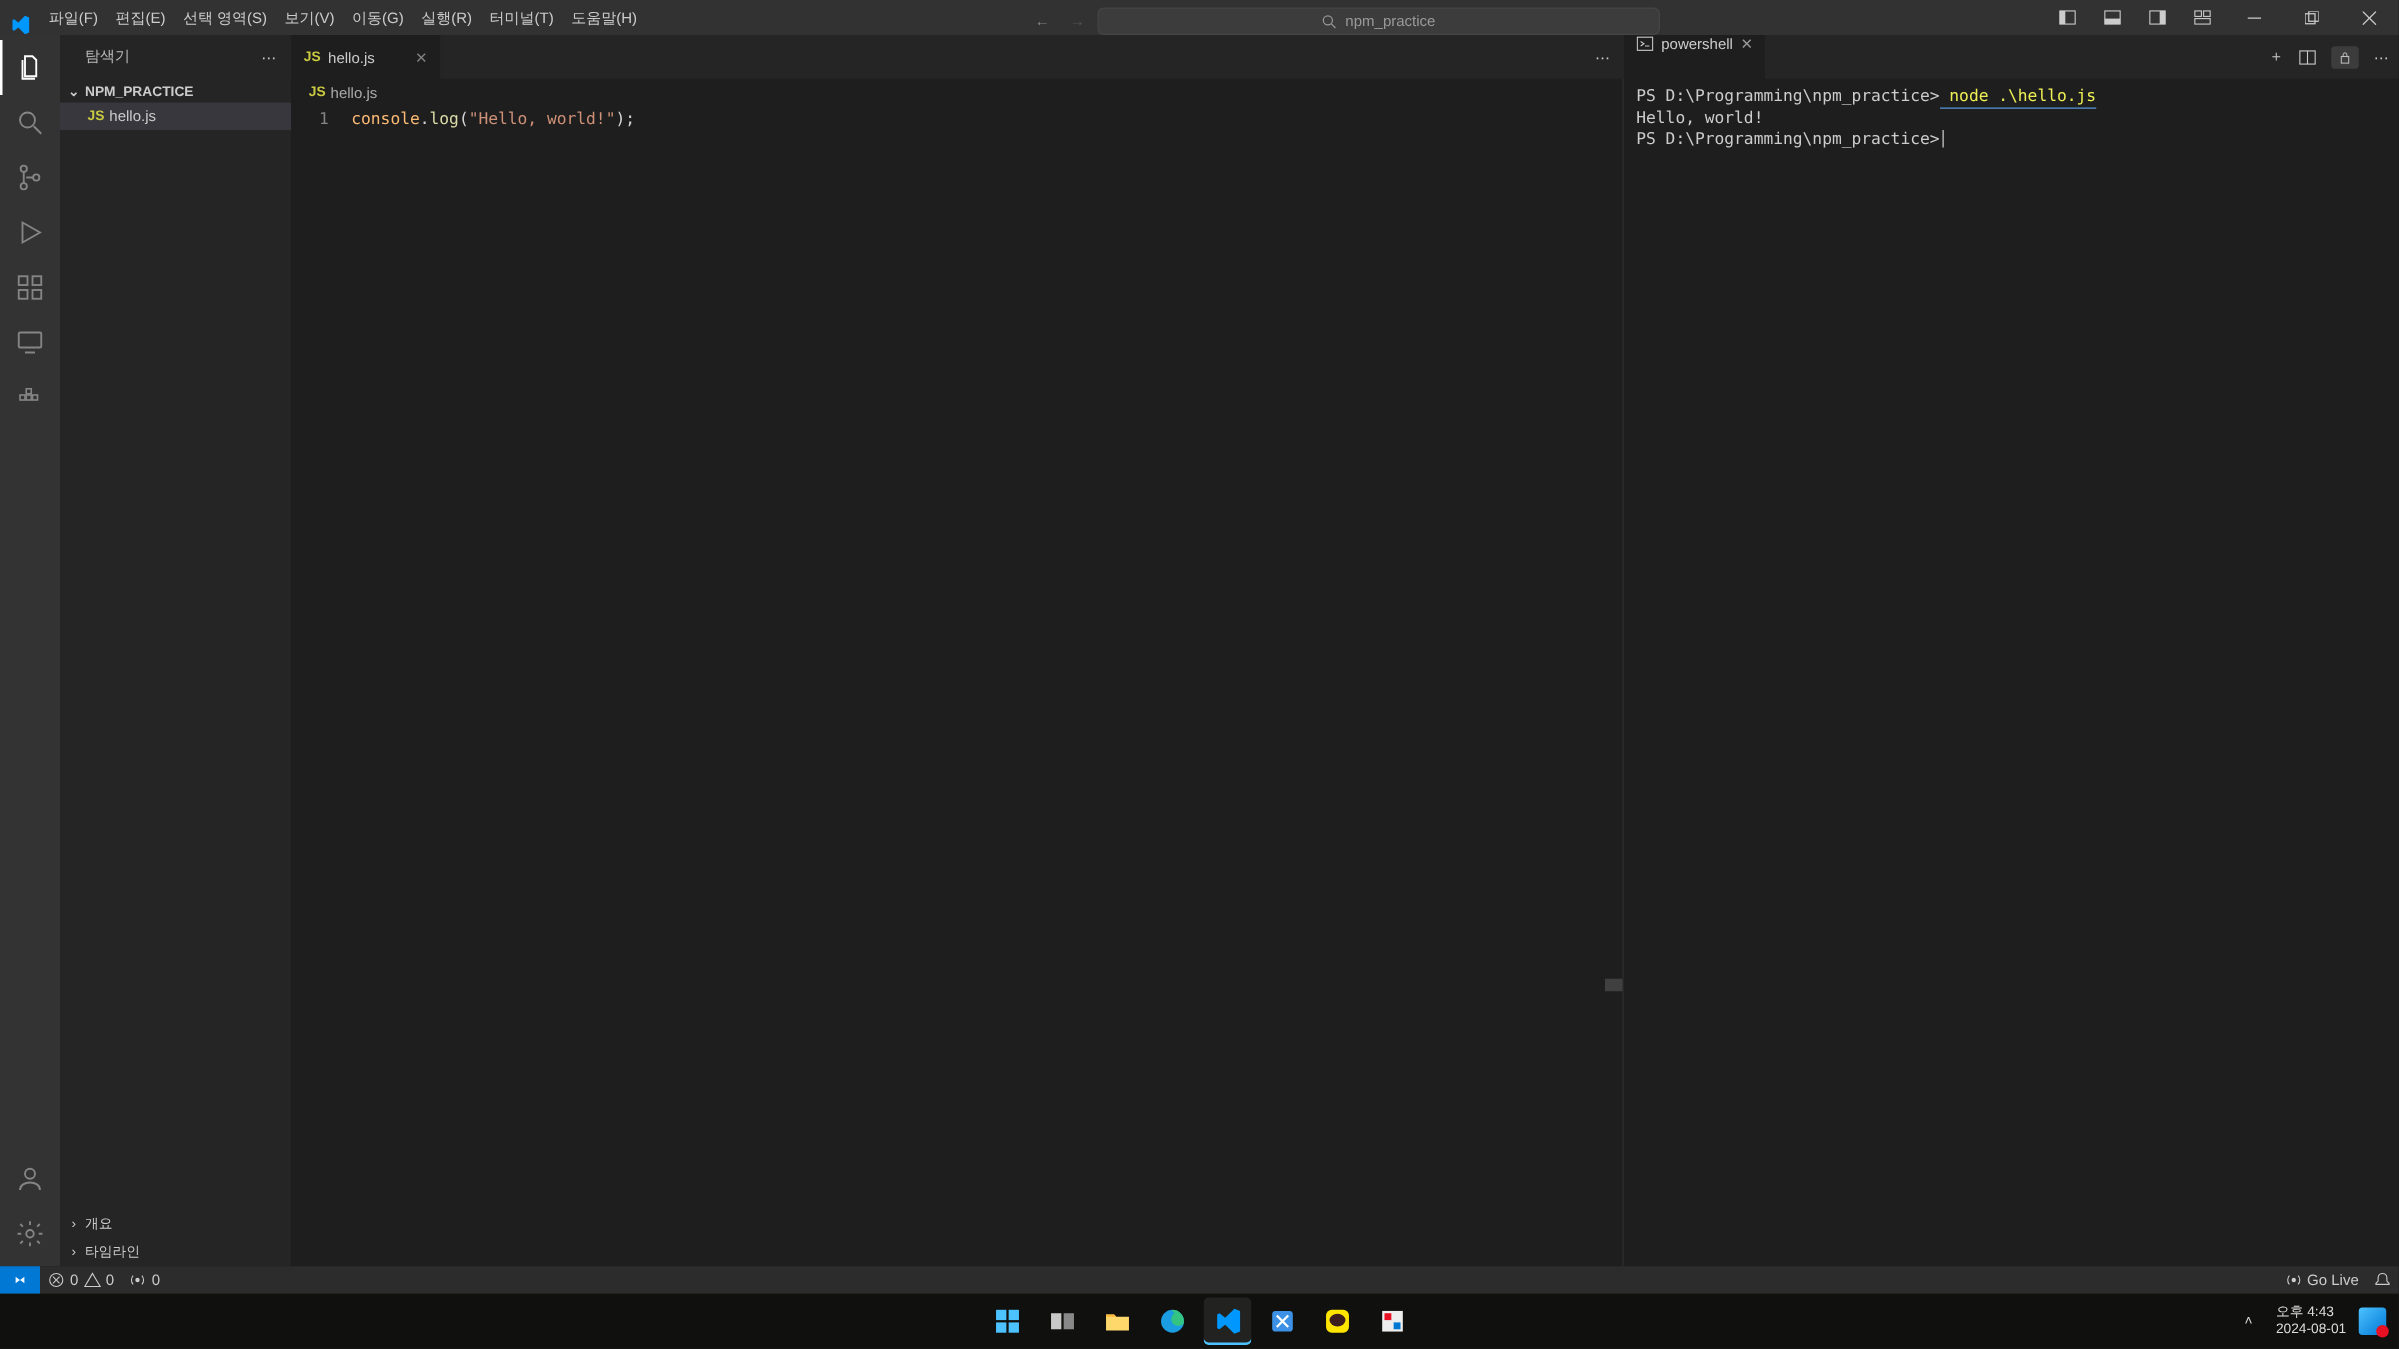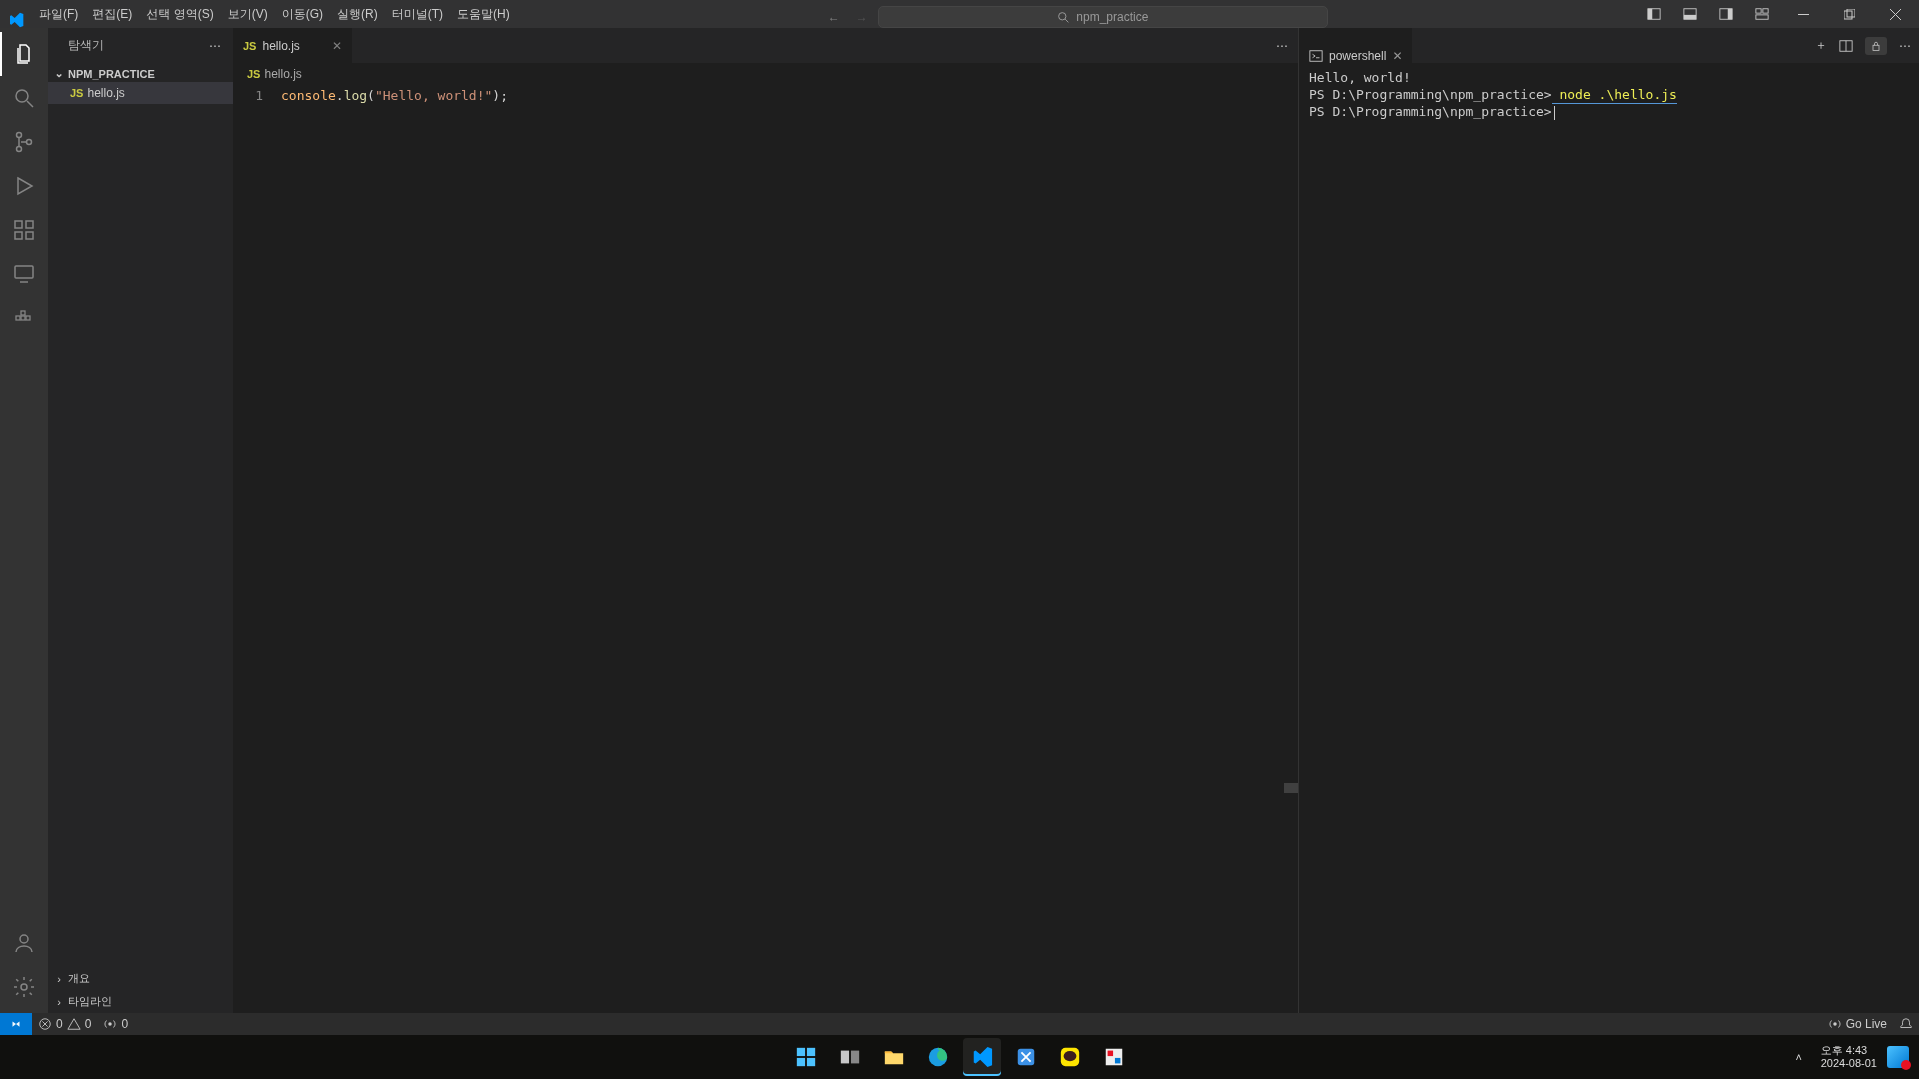--- a/index.html
+++ b/index.html
@@ -76,21 +76,21 @@
 .editor-body { flex:1; display:flex; font-family:Consolas,monospace; font-size:13px; position:relative;}
 .gutter { width:48px; text-align:right; padding:2px 18px 0 0; color:#858585; line-height:18px; user-select:none;}
 .codearea { flex:1; padding:2px 0 0 0; line-height:18px; }
 .tk-obj{color:#fdba74;} .tk-fn{color:#dcdcaa;} .tk-str{color:#ce9178;} .tk-p{color:#d4d4d4;}
 .minimap-slot { position:absolute; right:0; top:0; width:14px; height:100%; }
 .minimap-slot .indicator { position:absolute; right:0; bottom:220px; width:14px; height:10px; background:#404040;}
 
 
 .terminalgroup { width:620px; display:flex; flex-direction:column; background:#1e1e1e; }
 .terminal-tabs { height:35px; background:#252526; display:flex; align-items:stretch;}
-.terminal-tab { display:flex; align-items:flex-end; gap:6px; padding:0 10px; background:#1e1e1e; cursor:pointer;}
+.terminal-tab { display:flex; align-items:flex-start; gap:6px; padding:0 10px; background:#1e1e1e; cursor:pointer;}
 .terminal-tab .close { color:#999; }
 .terminal-tabs .tactions { margin-left:auto; display:flex; align-items:center; padding:0 8px; gap:12px; color:#ccc;}
 .terminal-body { flex:1; padding:6px 10px; font-family:Consolas,monospace; font-size:13px; line-height:17px; color:#ccc;}
 .term-prompt{color:#ccc;} .term-cmd{color:#eeee55;} .term-underline{ border-bottom:1px solid #5597d8; padding-bottom:1px;}
 .term-cursor { display:inline-block; width:1px; height:14px; background:#ccc; vertical-align:middle; margin-left:2px;}
 
 
 .statusbar { height:22px; background:#2c2c2c; display:flex; align-items:center; font-size:12px; color:#ccc;}
 .statusbar .remote { width:32px; height:22px; background:#0078d4; display:flex; align-items:center; justify-content:center; color:#fff; }
 .statusbar .sitem { display:flex; align-items:center; gap:4px; padding:0 6px; cursor:pointer;}
@@ -330,22 +330,22 @@
         <span style="background:#3c3c3c;padding:3px 5px;border-radius:3px;">
             <svg width="12" height="12" viewBox="0 0 16 16">
               <rect x="4" y="7" width="8" height="7" fill="none" stroke="#ccc"></rect>
               <path d="M6 7V5a2 2 0 014 0v2" fill="none" stroke="#ccc"></path>
             </svg>
           </span>
         <span>⋯</span>
       </div>
     </div>
     <div class="terminal-body">
+      <div><span class="term-prompt">PS D:\Programming\npm_practice&gt;</span><span class="term-cmd term-underline"> node .\hello.js </span></div>
       <div>Hello, world!</div>
-      <div><span class="term-prompt">PS D:\Programming\npm_practice&gt;</span><span class="term-cmd term-underline"> node .\hello.js </span></div>
       <div><span class="term-prompt">PS D:\Programming\npm_practice&gt;</span><span class="term-cursor"></span></div>
     </div>
   </div>
 </div>
 
 <div class="statusbar">
   <div class="remote">
     <svg width="14" height="14" viewBox="0 0 16 16">
         <path fill="#fff" d="M4 5l4 3-4 3zM12 5l-4 3 4 3z" opacity=".95"></path>
       </svg>

